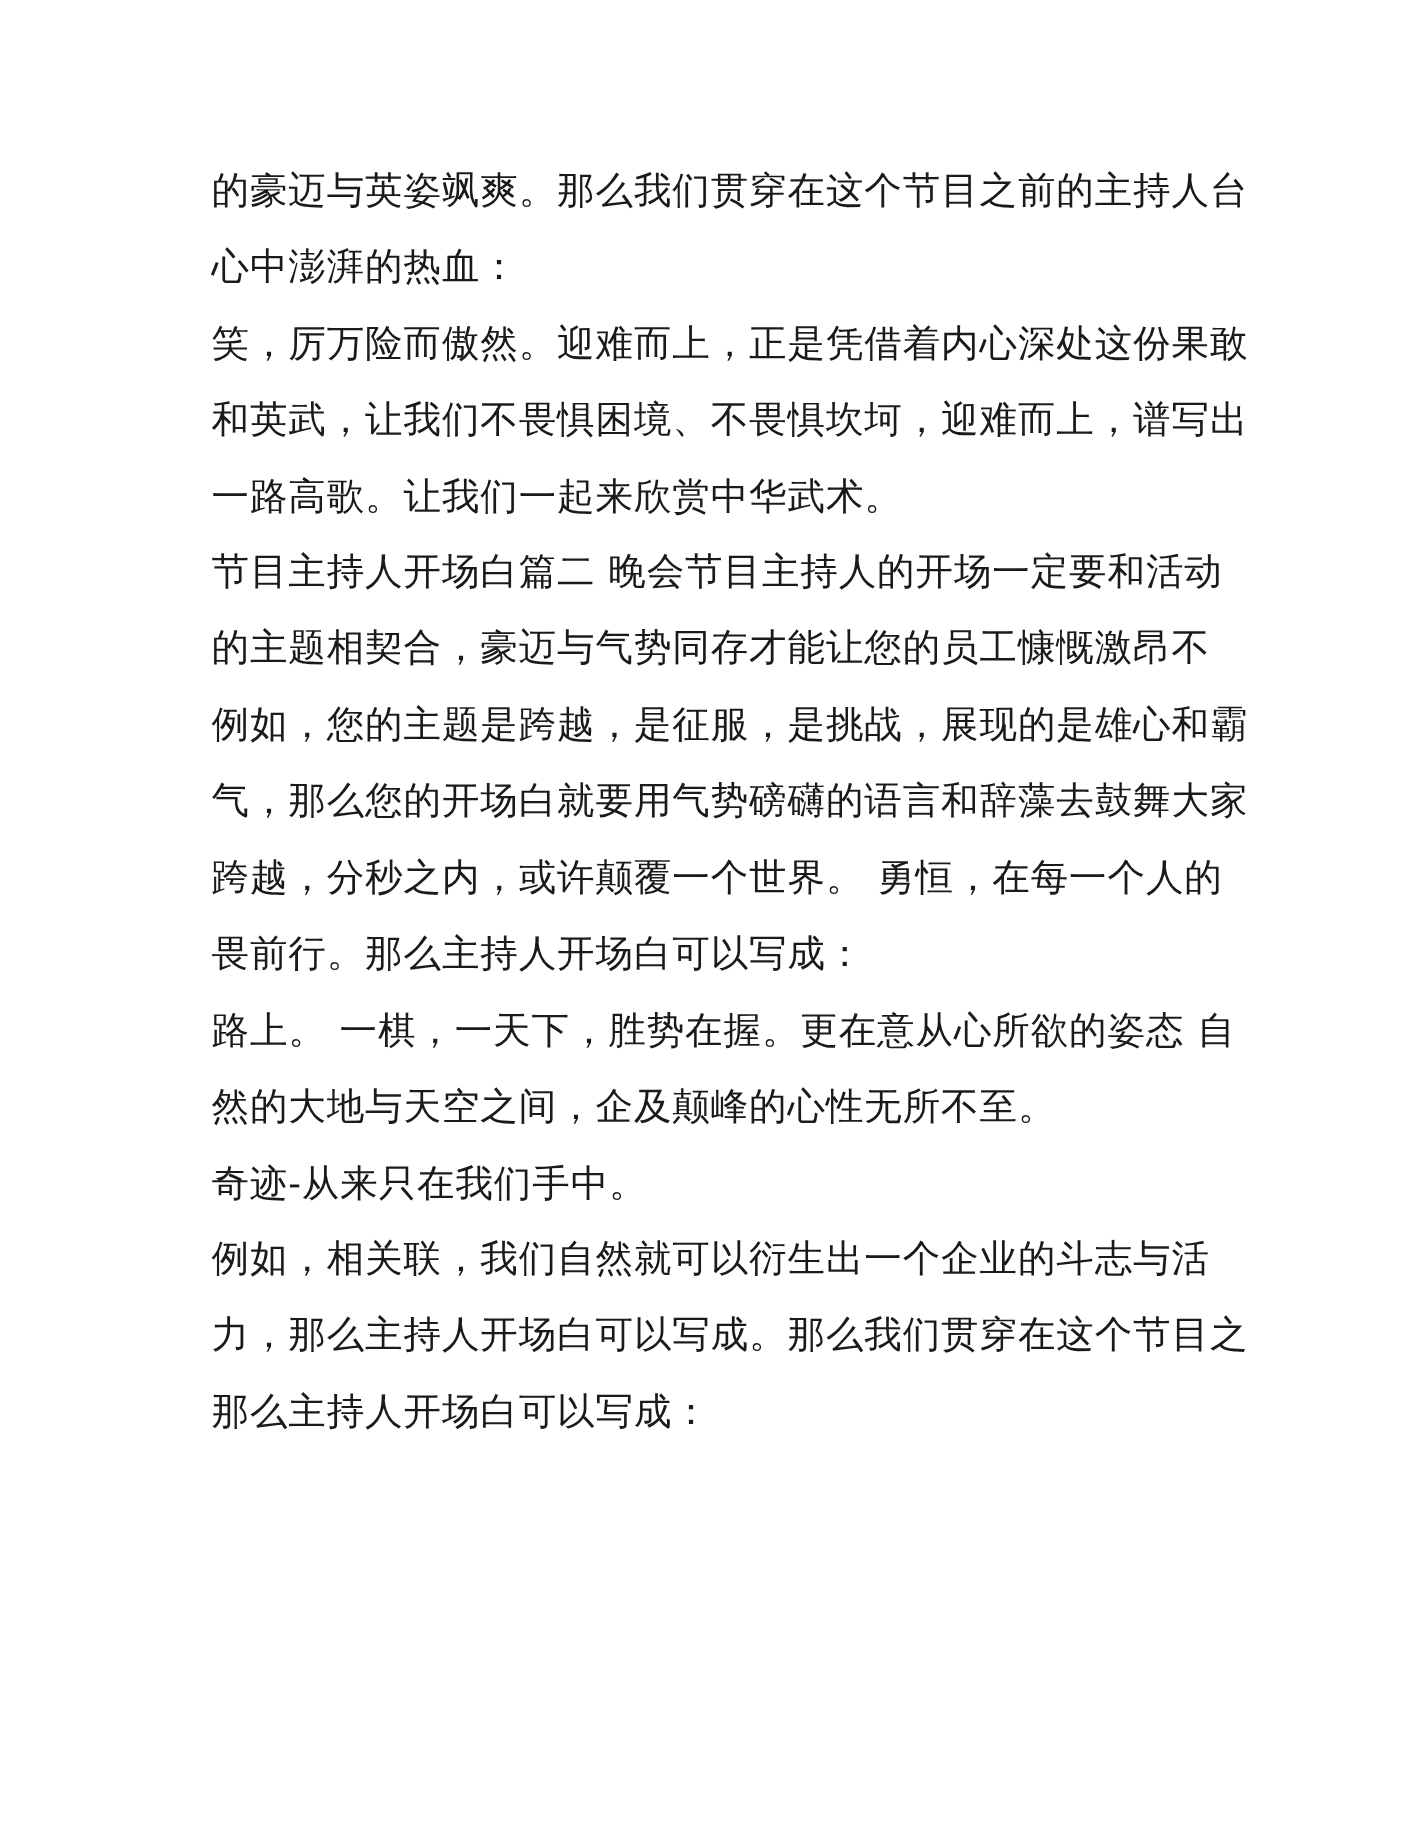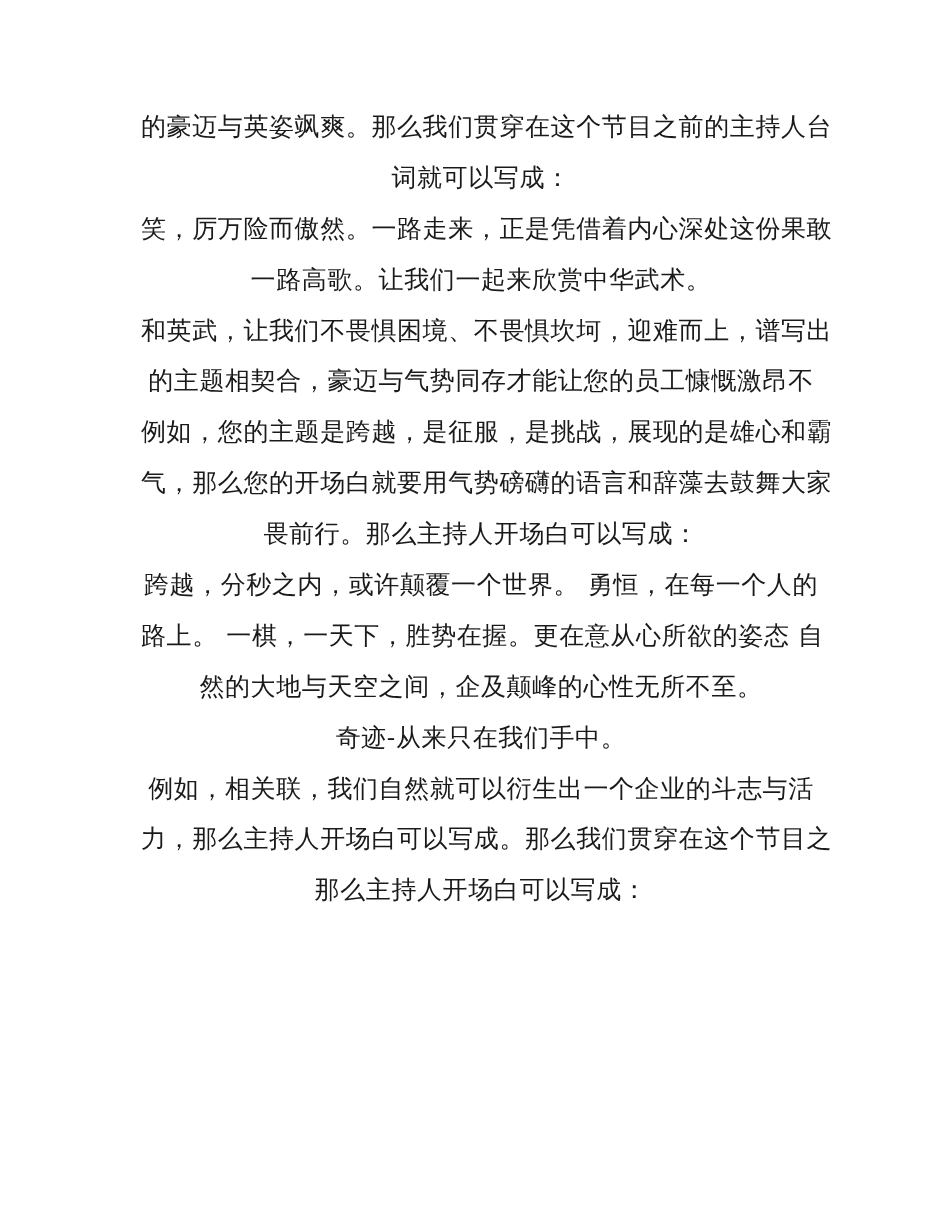--- a/index.html
+++ b/index.html
@@ -29,38 +29,38 @@
       font-family: "DejaVu Serif", "Liberation Serif", serif;
       font-size: 25px;
       color: #1a1a1a;
       line-height: 50.9px;
     }
     .line {
       display: block;
       height: 50.9px;
       white-space: nowrap;
       letter-spacing: 0.6px;
-      text-align: center;
     }
   </style>
 </head>
 <body>
 
 <div class="page">
   <div class="content">
     <span class="line">的豪迈与英姿飒爽。那么我们贯穿在这个节目之前的主持人台</span>
-    <span class="line">词就可以写成：</span>
-    <span class="line">笑，厉万险而傲然。一路走来，正是凭借着内心深处这份果敢</span>
+    <span class="line">心中澎湃的热血：</span>
+    <span class="line">笑，厉万险而傲然。迎难而上，正是凭借着内心深处这份果敢</span>
+    <span class="line">和英武，让我们不畏惧困境、不畏惧坎坷，迎难而上，谱写出</span>
     <span class="line">一路高歌。让我们一起来欣赏中华武术。</span>
-    <span class="line">和英武，让我们不畏惧困境、不畏惧坎坷，迎难而上，谱写出</span>
+    <span class="line">节目主持人开场白篇二 晚会节目主持人的开场一定要和活动</span>
     <span class="line">的主题相契合，豪迈与气势同存才能让您的员工慷慨激昂不</span>
     <span class="line">例如，您的主题是跨越，是征服，是挑战，展现的是雄心和霸</span>
     <span class="line">气，那么您的开场白就要用气势磅礴的语言和辞藻去鼓舞大家</span>
+    <span class="line">跨越，分秒之内，或许颠覆一个世界。 勇恒，在每一个人的</span>
     <span class="line">畏前行。那么主持人开场白可以写成：</span>
-    <span class="line">跨越，分秒之内，或许颠覆一个世界。 勇恒，在每一个人的</span>
     <span class="line">路上。 一棋，一天下，胜势在握。更在意从心所欲的姿态 自</span>
     <span class="line">然的大地与天空之间，企及颠峰的心性无所不至。</span>
     <span class="line">奇迹-从来只在我们手中。</span>
     <span class="line">例如，相关联，我们自然就可以衍生出一个企业的斗志与活</span>
     <span class="line">力，那么主持人开场白可以写成。那么我们贯穿在这个节目之</span>
     <span class="line">那么主持人开场白可以写成：</span>
   </div>
 </div>
 
 </body></html>

